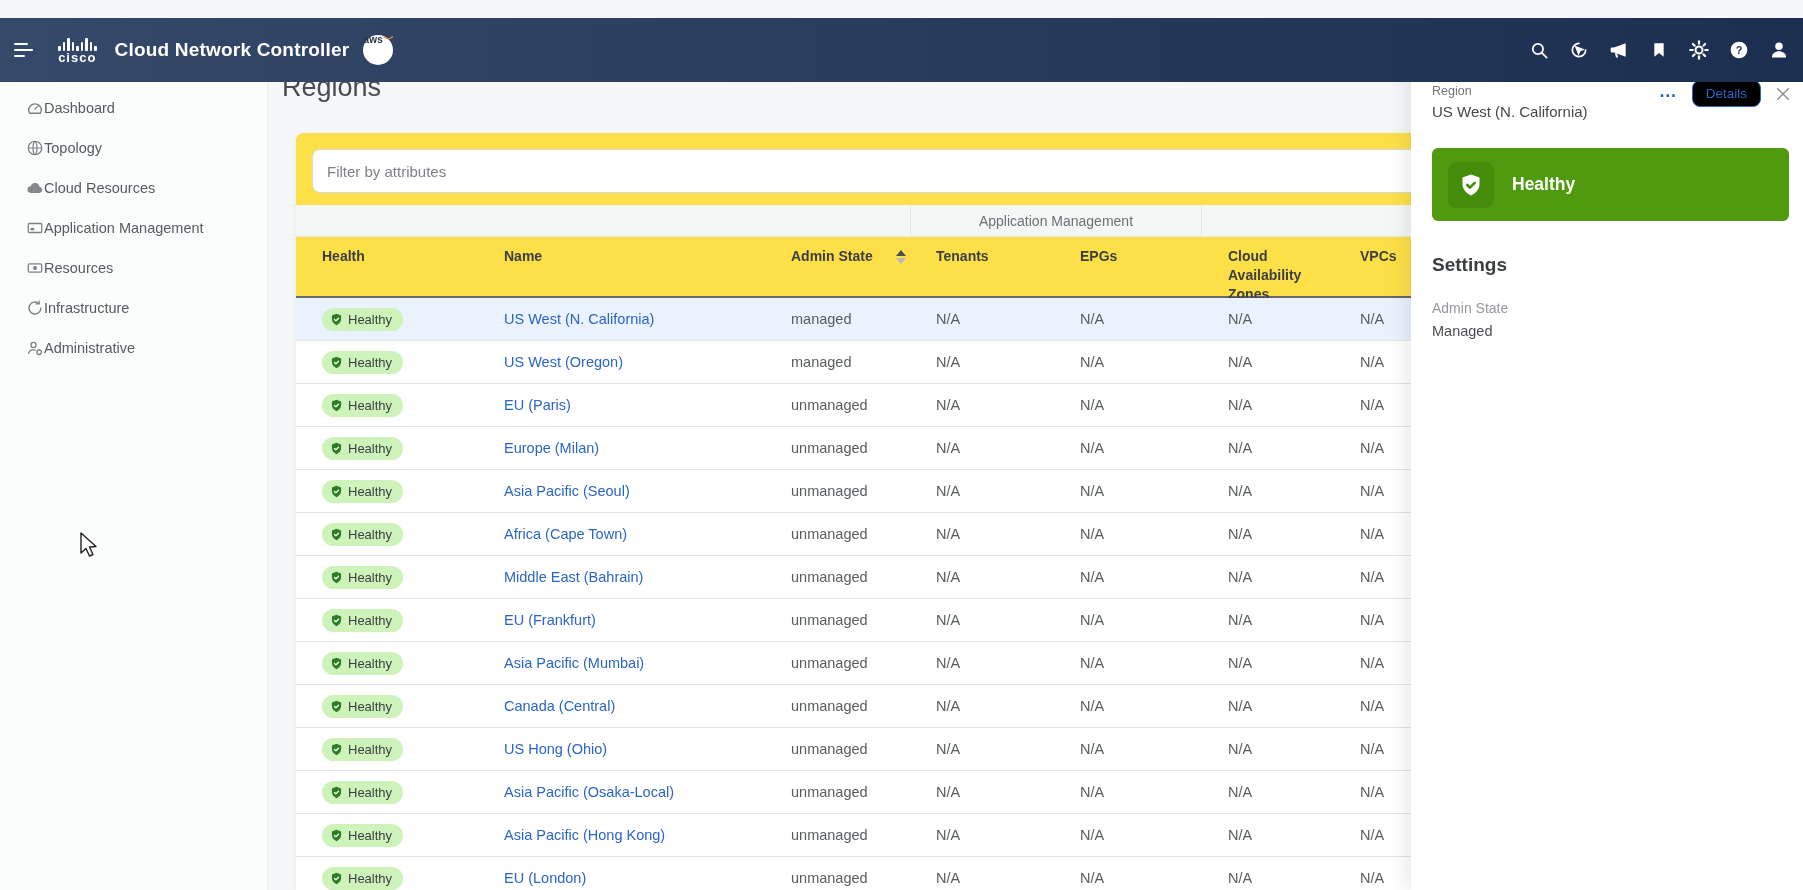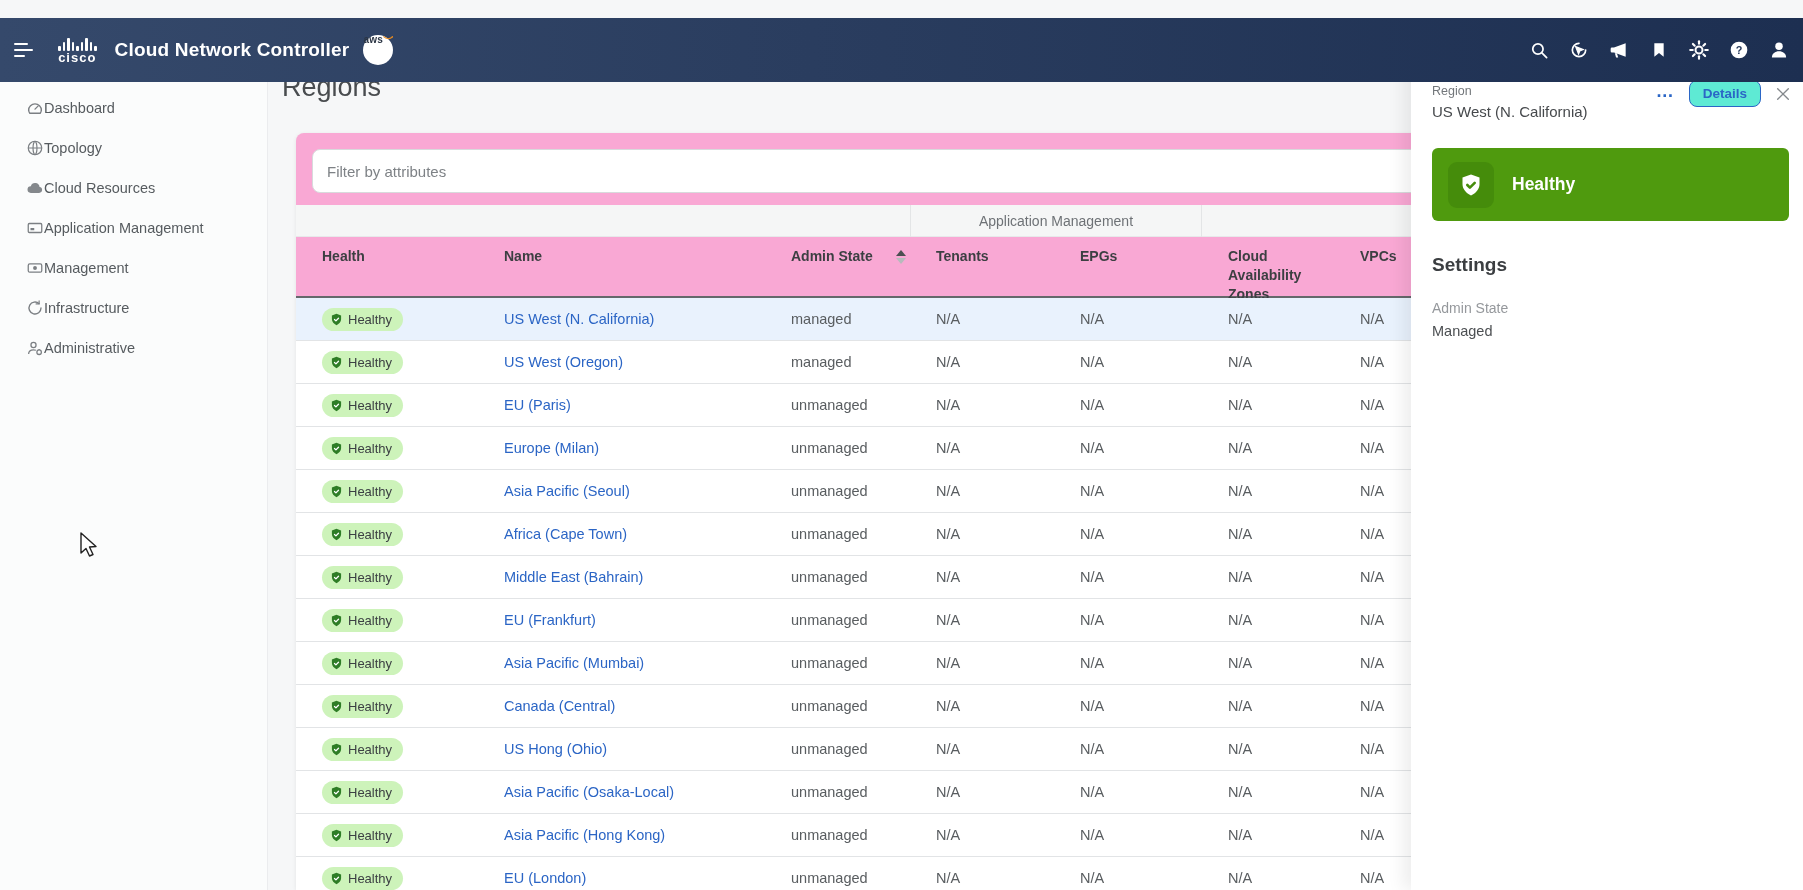--- a/index.html
+++ b/index.html
@@ -31,21 +31,21 @@
   
   .sidebar { position:absolute; left:0; top:64px; width:268px; bottom:0; background:#fbfcfc;
     border-right:1px solid #ebecee; z-index:5; padding-top:24px; }
   .side-item { height:40px; display:flex; align-items:center; padding-left:26px;
     cursor:pointer; color:#565b5f; font-size:14.5px; }
   .side-ico { width:18px; height:18px; flex:0 0 18px; display:flex; align-items:center; justify-content:center; }
 
   
   .page-title { position:absolute; left:282px; top:72px; font-size:27px; font-weight:400;
     color:#494c4f; z-index:6; }
-  .card { position:absolute; left:296px; top:133px; right:0; bottom:0; background:#f9a8d4;
+  .card { position:absolute; left:296px; top:133px; right:0; bottom:0; background:#fde047;
     border-radius:8px 0 0 0; box-shadow:0 1px 4px rgba(0,0,0,.08); z-index:6; overflow:hidden;padding-left:24px; }
   .filter { position:absolute; left:16px; top:16px; right:30px; height:44px;
     border:1px solid #d8dadc; border-radius:8px; padding:0 14px; font-size:15px; color:#44484b;
     background:#fff; outline:none; font-family:"Liberation Sans",sans-serif; }
   .filter::placeholder { color:#7e8286; }
 
   .grid-row { display:grid; grid-template-columns:182px 287px 145px 144px 148px 132px minmax(140px,1fr); }
   .group-row { position:absolute; left:0; right:0; top:72px; height:32px; background:#f5f6f6;
     border-bottom:1px solid #e7e9ea; }
   .group-cell { grid-column:4 / span 2; display:flex; align-items:center; justify-content:center;
@@ -70,22 +70,22 @@
   .badge .b-label { font-size:13px; color:#3c4043; }
 
   
   .panel { position:absolute; left:1411px; top:64px; right:0; bottom:0; background:#fff;
     box-shadow:-8px 0 16px rgba(0,0,0,.07); z-index:20; padding:20px 14px 13px 21px; }
   .panel-type { font-size:12.5px; color:#73777b; }
   .panel-title { font-size:15px; color:#46494c; margin-top:5px; }
   .panel-actions { position:absolute; top:16px; right:10px; display:flex; align-items:center; gap:12px; }
   .dots { color:#2b66c6; font-size:18px; font-weight:bold; letter-spacing:3px; line-height:10px;
     cursor:pointer; padding-bottom:6px; }
-  .details-btn { border:1.5px solid #2b66c6; color:#2b66c6; background:#5eead4; border-radius:8px;
-    font-size:13.5px; font-weight:700; padding:5px 13px; cursor:pointer; font-family:"Liberation Sans",sans-serif; }
+  .details-btn { border:1.5px solid #2b66c6; color:#2b66c6; background:#000000; border-radius:8px;
+    font-size:13.5px; font-weight:400; padding:5px 13px; cursor:pointer; font-family:"Liberation Sans",sans-serif; }
   .close-x { width:20px; height:20px; cursor:pointer; display:flex; align-items:center; justify-content:center; }
   .health-banner { margin-top:28px; width:357px; height:73px; background:#4f9a0e; border-radius:6px;
     display:flex; align-items:center; padding-left:16px; }
   .hb-icon { width:46px; height:46px; background:#458c0b; border-radius:9px; display:flex;
     align-items:center; justify-content:center; }
   .hb-label { color:#fff; font-size:17.5px; font-weight:bold; margin-left:18px; }
   .settings-h { margin-top:33px; font-size:19px; font-weight:bold; color:#3b3e41; }
   .field-label { margin-top:24px; font-size:14px; color:#95989c; }
   .field-value { margin-top:7px; font-size:14.5px; color:#4c4f52; }
 
@@ -214,21 +214,21 @@
     </span>
     <span>Application Management</span>
   </div>
   <div class="side-item">
     <span class="side-ico">
       <svg width="18" height="18" viewBox="0 0 24 24" fill="none" stroke="#7b7f83" stroke-width="1.7">
           <rect x="3" y="6.5" width="18" height="11" rx="2"></rect>
           <circle cx="12" cy="12" r="2.6" fill="#7b7f83" stroke="none"></circle>
         </svg>
     </span>
-    <span>Management</span>
+    <span>Resources</span>
   </div>
   <div class="side-item">
     <span class="side-ico">
       <svg width="18" height="18" viewBox="0 0 24 24" fill="none" stroke="#7b7f83" stroke-width="1.8" stroke-linecap="round">
           <path d="M20 12a8 8 0 1 1-2.5-5.8"></path>
           <path d="M17.5 2.5v4h-4" stroke-width="1.6"></path>
         </svg>
     </span>
     <span>Infrastructure</span>
   </div>

